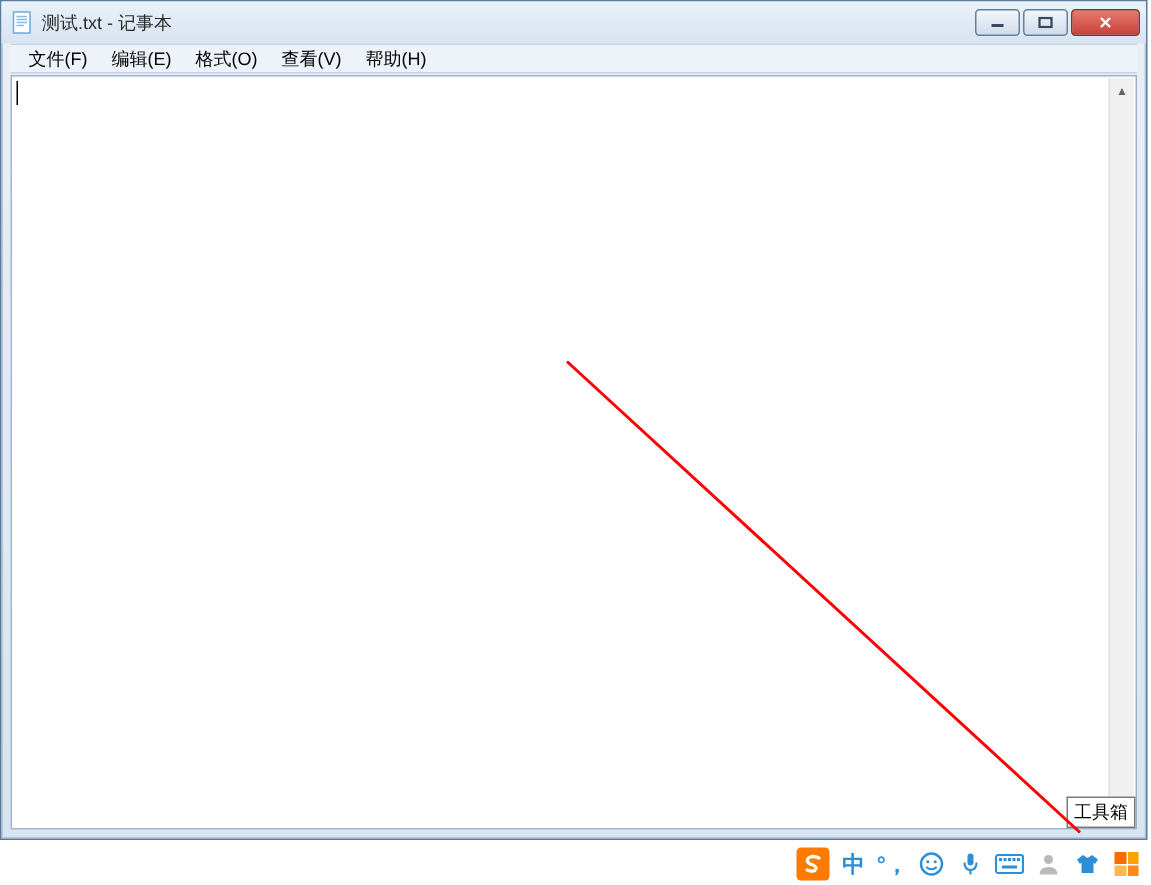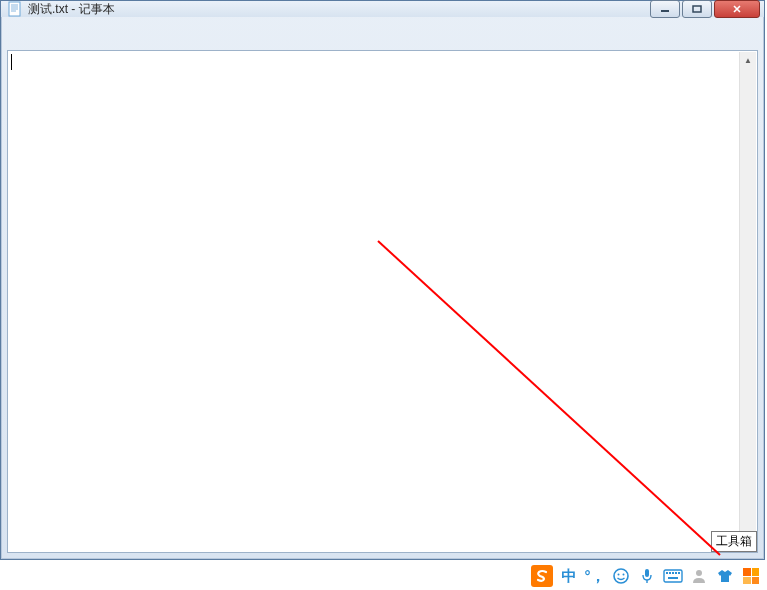--- a/index.html
+++ b/index.html
@@ -15,21 +15,21 @@
   .window {
     position: absolute;
     left: 0; top: 0;
     width: 765px;
     height: 560px;
     border: 1px solid #5a7ba0;
     background: linear-gradient(#e8eff7, #d9e4f1);
     box-shadow: 0 0 0 1px #b8c8dc inset;
   }
   .titlebar {
-    height: 16px;
+    height: 28px;
     display: flex;
     align-items: center;
     padding: 0 4px 0 6px;
     background: linear-gradient(#eaf1f9, #d7e3f0);
   }
   .titlebar .app-icon {
     width: 16px; height: 16px;
     margin-right: 5px;
     display: inline-block;
   }
@@ -211,20 +211,27 @@
           </svg>
       </div>
       <div class="win-btn close">
         <svg width="10" height="8" viewBox="0 0 10 8">
             <path d="M2 1 L8 7 M8 1 L2 7" stroke="#fff" stroke-width="1.6"></path>
           </svg>
       </div>
     </div>
   </div>
 
+  <div class="menubar">
+    <span class="menu-item">文件(F)</span>
+    <span class="menu-item">编辑(E)</span>
+    <span class="menu-item">格式(O)</span>
+    <span class="menu-item">查看(V)</span>
+    <span class="menu-item">帮助(H)</span>
+  </div>
 
   <div class="content-wrap">
     <div class="textarea">
       <span></span><span class="cursor-caret"></span>
     </div>
     <div class="vscroll">
       <div class="scroll-arrow up">▲</div>
       <div class="scroll-arrow down">▼</div>
     </div>
   </div>

